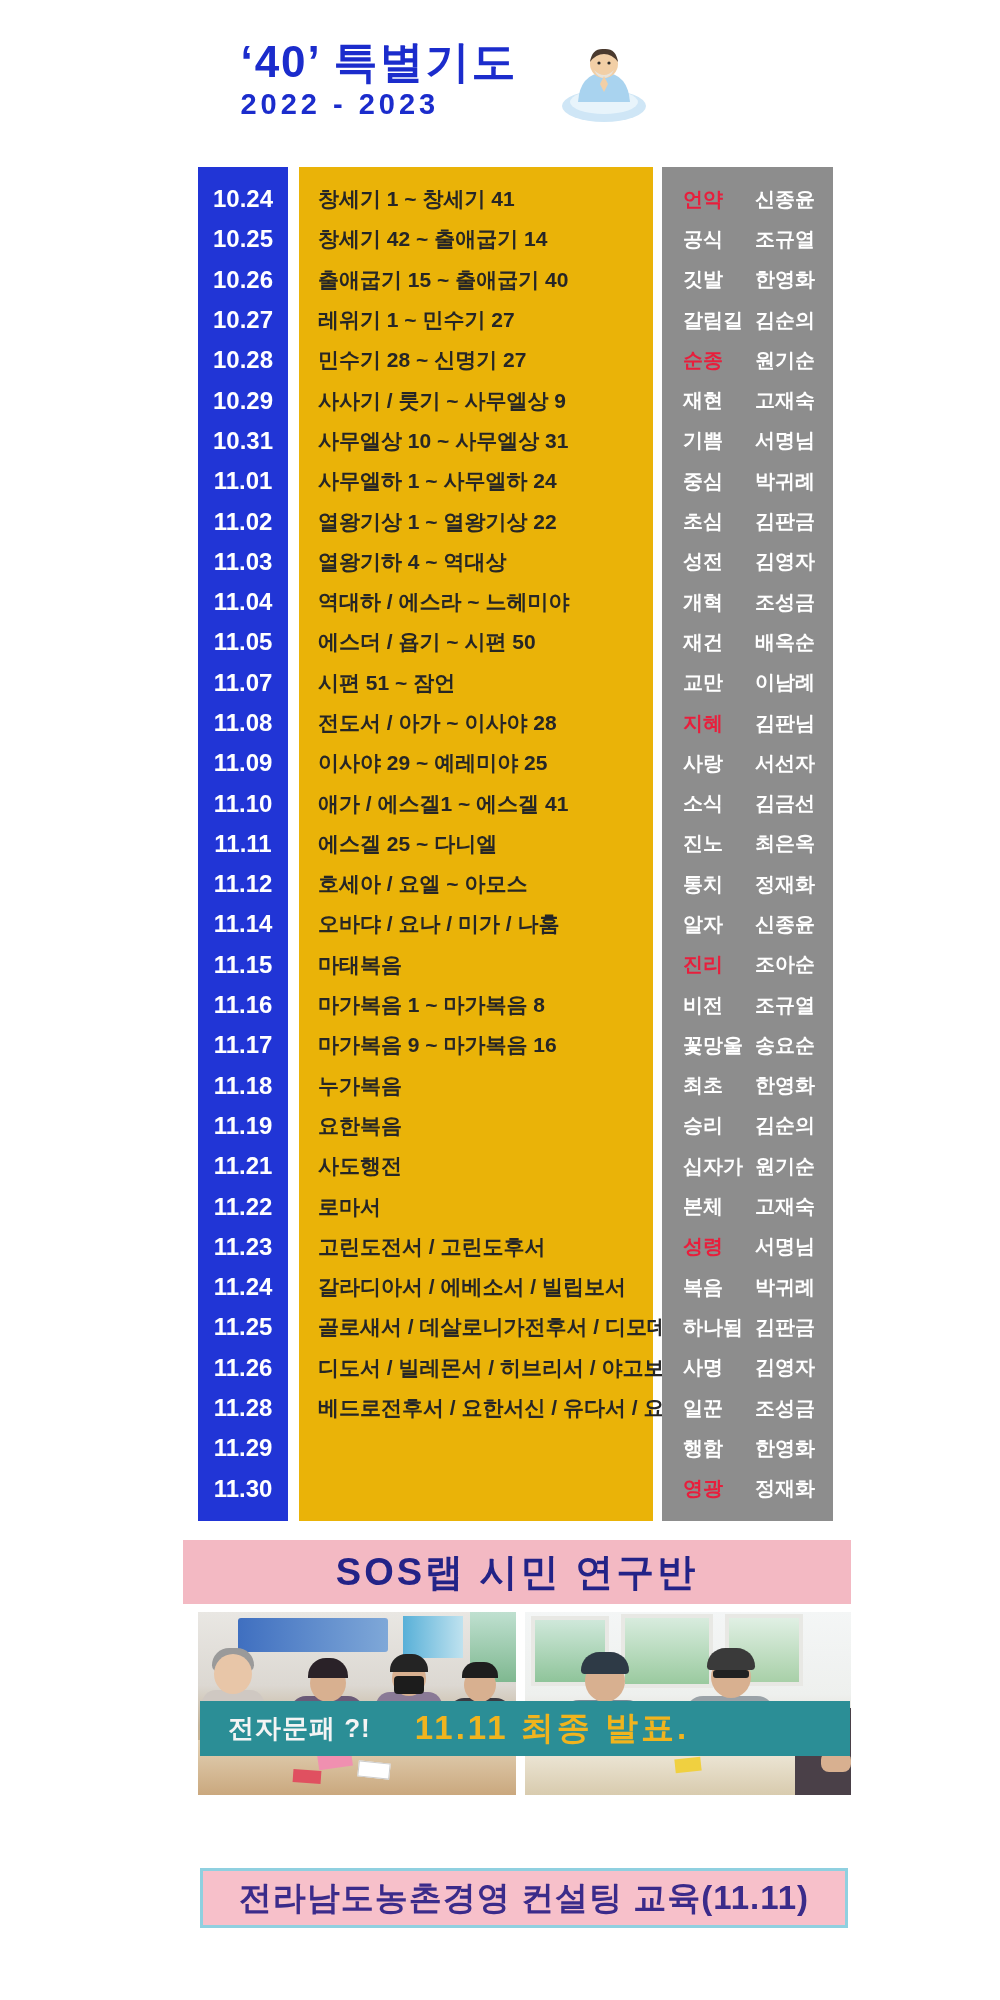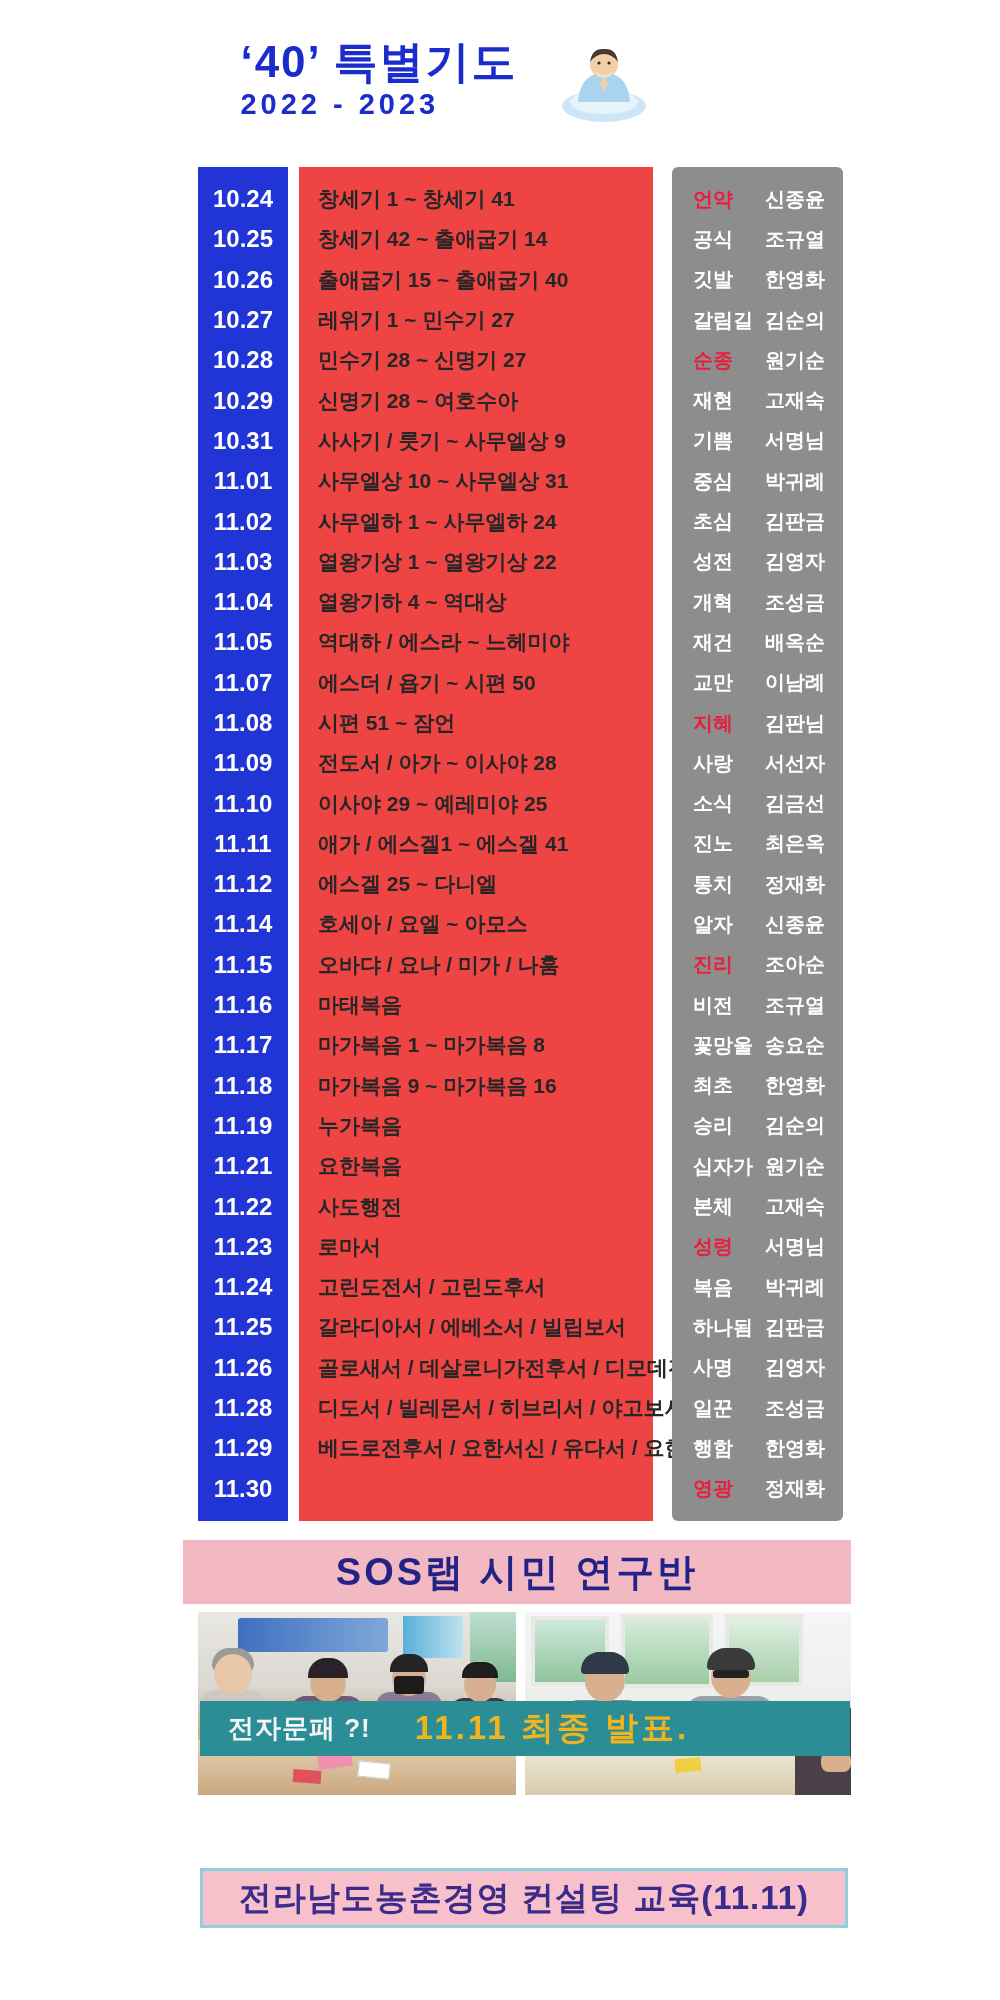--- a/index.html
+++ b/index.html
@@ -20,22 +20,22 @@
   .subtitle{
     color:#1b2ccc;font-size:29px;font-weight:bold;letter-spacing:4px;margin-top:2px;
   }
   .pray-icon{margin-left:40px;margin-top:2px;}
   
   .sched{
     position:absolute;left:198px;top:167px;width:728px;display:flex;
   }
   .col{box-sizing:border-box;padding:12px 0;}
   .col-date{width:90px;background:#2135d6;margin-right:11px;}
-  .col-read{width:354px;background:#ef4444;margin-right:19px;}
-  .col-assign{width:171px;background:#8d8d8d;border-radius:6px;}
+  .col-read{width:354px;background:#eab308;margin-right:9px;}
+  .col-assign{width:171px;background:#8d8d8d;}
   .cell{height:40.3px;display:flex;align-items:center;}
   .cell.date{justify-content:center;color:#ffffff;font-weight:bold;font-size:24px;}
   .cell.reading{padding-left:19px;color:#262626;font-weight:bold;font-size:21px;white-space:nowrap;}
   .cell.assign{padding-left:21px;}
   .kw{color:#ffffff;font-weight:bold;font-size:20px;width:72px;flex-shrink:0;}
   .kw.red{color:#e81e3c;}
   .nm{color:#ffffff;font-weight:bold;font-size:20px;}
   
   .sos-banner{
     position:absolute;left:183px;top:1540px;width:668px;height:64px;
@@ -159,21 +159,20 @@
       <div class="cell date">11.28</div>
       <div class="cell date">11.29</div>
       <div class="cell date">11.30</div>
     </div>
   <div class="col col-read" id="col-read">
       <div class="cell reading">창세기 1 ~ 창세기 41</div>
       <div class="cell reading">창세기 42 ~ 출애굽기 14</div>
       <div class="cell reading">출애굽기 15 ~ 출애굽기 40</div>
       <div class="cell reading">레위기 1 ~ 민수기 27</div>
       <div class="cell reading">민수기 28 ~ 신명기 27</div>
-      <div class="cell reading">신명기 28 ~ 여호수아</div>
       <div class="cell reading">사사기 / 룻기 ~ 사무엘상 9</div>
       <div class="cell reading">사무엘상 10 ~ 사무엘상 31</div>
       <div class="cell reading">사무엘하 1 ~ 사무엘하 24</div>
       <div class="cell reading">열왕기상 1 ~ 열왕기상 22</div>
       <div class="cell reading">열왕기하 4 ~ 역대상</div>
       <div class="cell reading">역대하 / 에스라 ~ 느헤미야</div>
       <div class="cell reading">에스더 / 욥기 ~ 시편 50</div>
       <div class="cell reading">시편 51 ~ 잠언</div>
       <div class="cell reading">전도서 / 아가 ~ 이사야 28</div>
       <div class="cell reading">이사야 29 ~ 예레미야 25</div>

